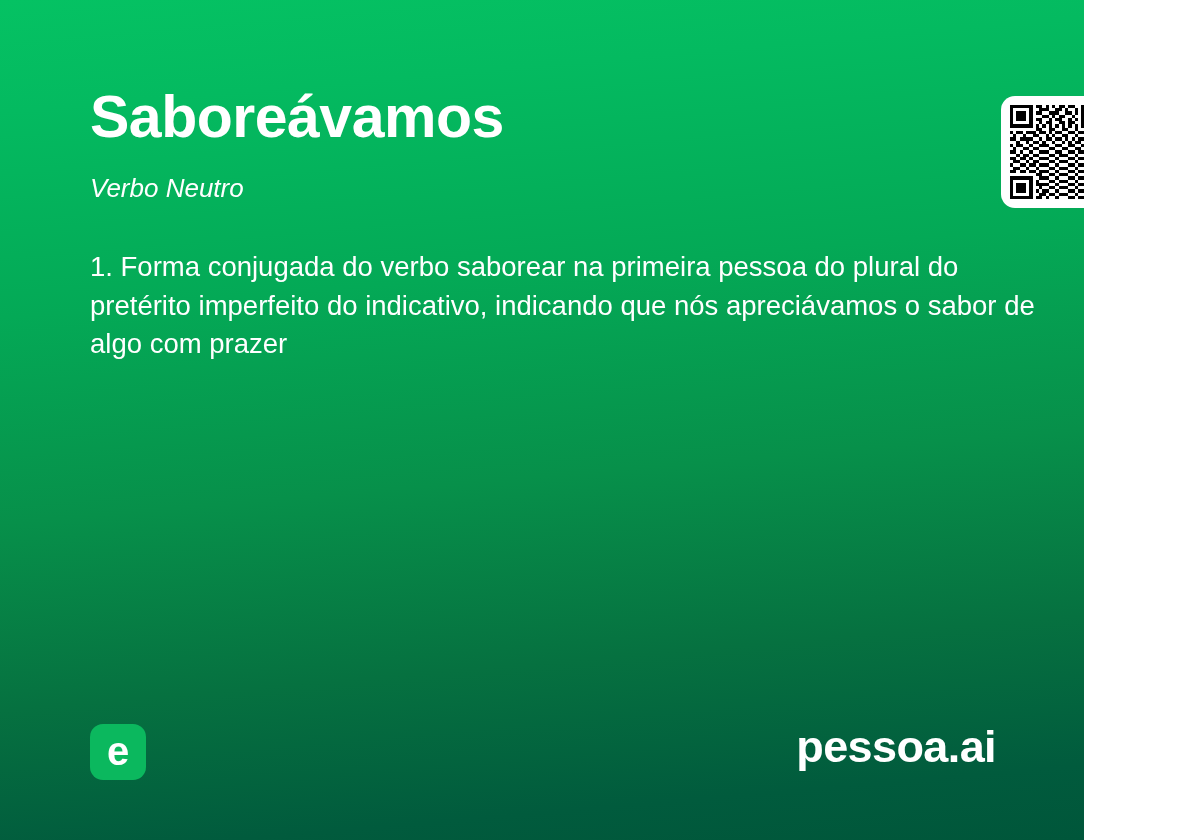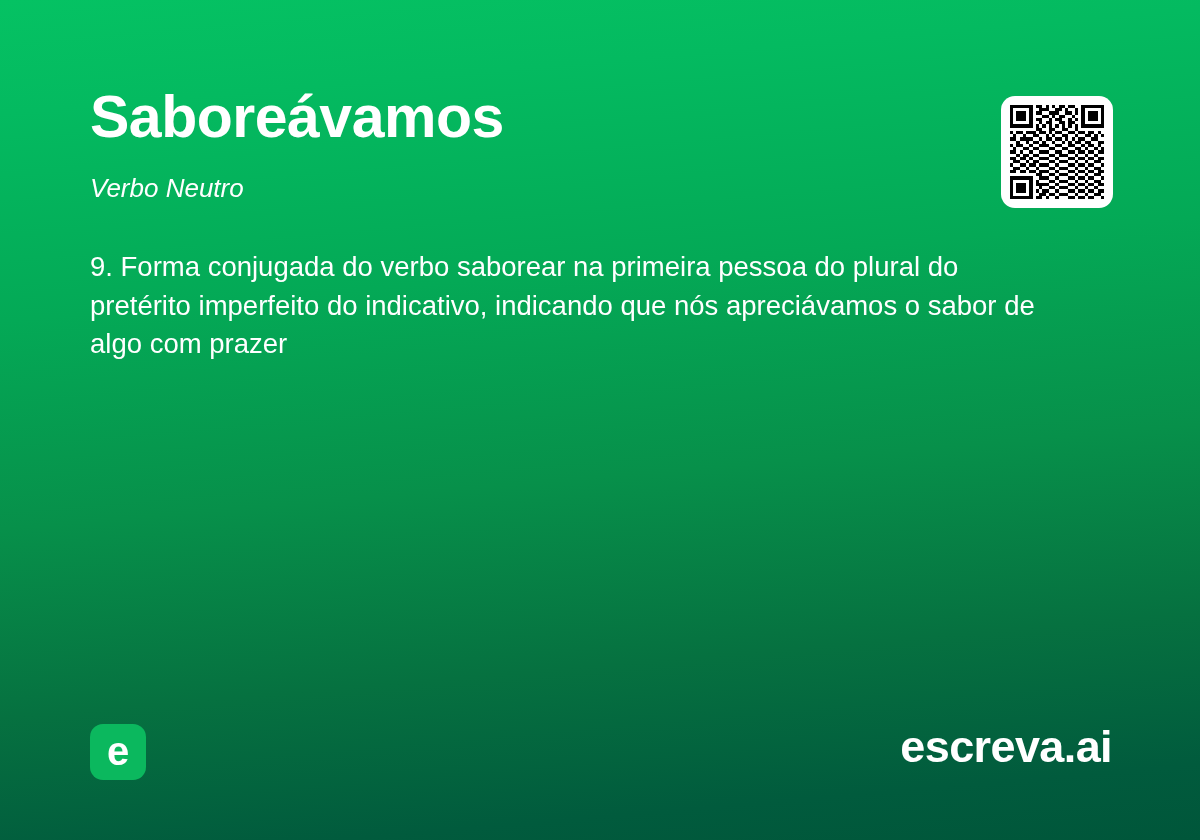--- a/index.html
+++ b/index.html
@@ -8,21 +8,21 @@
   }
   body {
     width: 1200px;
     height: 840px;
     overflow: hidden;
     font-family: "Liberation Sans", sans-serif;
   }
 
   #card {
     position: relative;
-    width: 1200px;
+    width: 1084px;
     height: 840px;
     box-sizing: border-box;
     background: linear-gradient(175deg,
                 #05C263 0%,
                 #04BA60 12%,
                 #04A956 34%,
                 #07904A 56%,
                 #067140 76%,
                 #015B3D 92%,
                 #00563A 100%);
@@ -572,22 +572,22 @@
         <rect x="19" y="28" width="1" height="1" fill="#000000"></rect>
         <rect x="21" y="28" width="1" height="1" fill="#000000"></rect>
         <rect x="22" y="28" width="1" height="1" fill="#000000"></rect>
         <rect x="24" y="28" width="1" height="1" fill="#000000"></rect>
         <rect x="25" y="28" width="1" height="1" fill="#000000"></rect>
         <rect x="28" y="28" width="1" height="1" fill="#000000"></rect>
       </svg>
   </div>
 
   <div id="definitions">
-    <p class="definition">9. Forma conjugada do verbo saborear na primeira pessoa do plural do pretérito imperfeito do indicativo, indicando que nós apreciávamos o sabor de algo com prazer</p>
+    <p class="definition">1. Forma conjugada do verbo saborear na primeira pessoa do plural do pretérito imperfeito do indicativo, indicando que nós apreciávamos o sabor de algo com prazer</p>
   </div>
 
   <div id="logo-tile">
     <span id="logo-letter">e</span>
   </div>
 
-  <div id="brand">escreva.ai</div>
+  <div id="brand">pessoa.ai</div>
 
 </div>
 
 </body></html>

